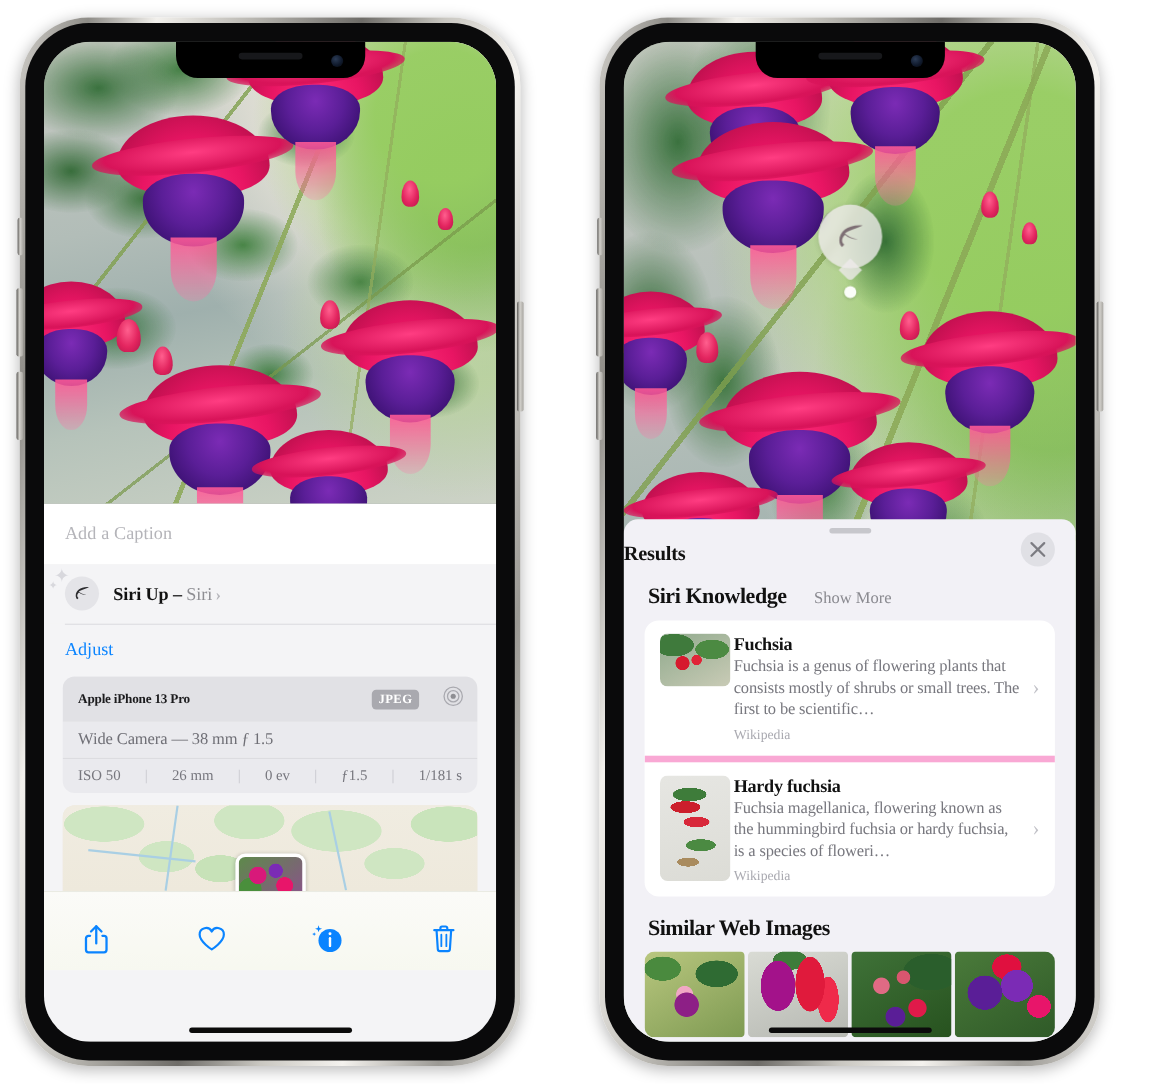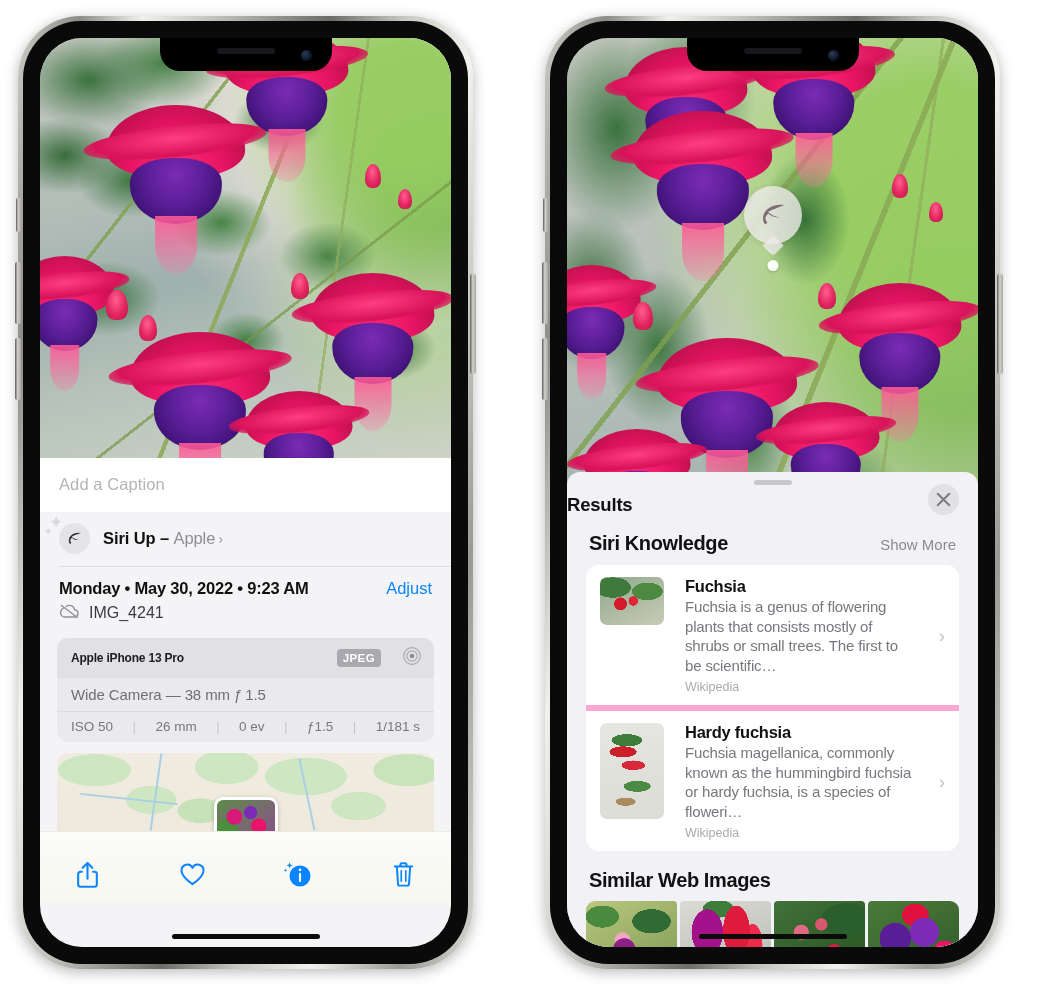--- a/index.html
+++ b/index.html
@@ -13,21 +13,21 @@
   .phone{position:absolute;top:16px;width:455px;height:953px;}
   .phone.left{left:18px;}
   .phone.right{left:545px;}
 
   .frame-outer{position:absolute;inset:0;border-radius:62px;
     background:linear-gradient(100deg,#cfcdc8 0%,#8e8c87 10%,#f2f0ec 20%,#b9b7b1 34%,
       #6e6c68 50%,#c9c7c1 62%,#f4f2ee 74%,#9b9994 88%,#d8d6d1 100%);
     box-shadow:0 3px 14px rgba(0,0,0,.28);}
   .frame-inner{position:absolute;inset:5px;border-radius:58px;background:#0a0a0b;}
   .screen{position:absolute;left:22px;top:22px;right:22px;bottom:22px;
-    border-radius:42px;overflow:hidden;background:#404040;}
+    border-radius:42px;overflow:hidden;background:#404040;font-family:Liberation Serif, serif;}
 
   
   .btn-side{position:absolute;background:linear-gradient(90deg,#5d5b58,#d3d1cc 45%,#a8a6a1);
     border-radius:2px;}
   .btn-silent{left:-2px;width:5px;height:34px;top:182px;}
   .btn-volup{left:-3px;width:6px;height:62px;top:246px;}
   .btn-voldn{left:-3px;width:6px;height:62px;top:322px;}
   .btn-power{right:-3px;width:6px;height:100px;top:258px;}
 
   
@@ -169,26 +169,26 @@
     box-shadow:0 1px 3px rgba(0,0,0,.2);}
 
   .results-sheet{position:absolute;left:0;right:0;bottom:0;background:#f2f1f6;
     border-radius:13px 13px 0 0;overflow:hidden;}
   .grabber{width:38px;height:5px;border-radius:3px;background:#c7c7cc;
     margin:8px auto 0;}
   .results-head{position:relative;text-align:left;padding:9px 0 16px;}
   .results-title{font-size:18.5px;font-weight:700;color:#111;letter-spacing:-.2px;}
   .close-btn{position:absolute;right:19px;top:-1px;width:31px;height:31px;border-radius:50%;
     background:#e0e0e5;display:flex;align-items:center;justify-content:center;}
-  .sec-head{display:flex;align-items:baseline;justify-content:space-between;
+  .sec-head{display:flex;align-items:baseline;justify-content:flex-start;
     padding:0 22px 10px;gap:25px;}
   .sec-title{font-size:20px;font-weight:700;color:#111;letter-spacing:-.4px;}
   .sec-action{font-size:15px;color:#8a8a90;}
   .kn-card{margin:0 19px;background:#ffffff;border-radius:13px;overflow:hidden;}
-  .kn-row{display:flex;align-items:flex-start;gap:21px;padding:12px 14px 11px;position:relative;justify-content:space-between;}
+  .kn-row{display:flex;align-items:flex-start;gap:3px;padding:12px 14px 11px;position:relative;justify-content:space-between;}
   .kn-row + .kn-row{border-top:6px solid #f9a8d4;}
   .kn-thumb{flex:none;border-radius:7px;overflow:hidden;background:#cdd6c6;}
   .kn-thumb.t1{width:64px;height:48px;
     background:
       radial-gradient(circle at 32% 56%,#d61a2e 0 12%,rgba(0,0,0,0) 13%),
       radial-gradient(circle at 52% 50%,#e02538 0 11%,rgba(0,0,0,0) 12%),
       radial-gradient(ellipse 40% 30% at 20% 22%,#3f7a3c 0 70%,rgba(0,0,0,0) 71%),
       radial-gradient(ellipse 34% 26% at 74% 30%,#4c8a42 0 70%,rgba(0,0,0,0) 71%),
       linear-gradient(150deg,#8fa98c,#c9cbb6);}
   .kn-thumb.t2{width:64px;height:96px;
@@ -306,39 +306,29 @@
 
         <div class="lookup-row">
           <div class="lookup-badge">
             <span class="spark s1">✦</span>
             <span class="spark s2">✦</span>
             <svg width="17" height="17" viewBox="0 0 24 24" aria-hidden="true">
               <path d="M21 4C11 3 4 8 4 15c0 2 .8 3.6 2 4.6l1.6-1.7C6.7 17.2 6 16.2 6 15c0-1.6.8-3 2.2-4.2C10.6 13 14 14.2 17.6 14 12.8 13.2 9.6 11.2 8 9.6 11 7.6 15.6 6.4 21 4z" fill="#2b2b2e"></path>
             </svg>
           </div>
           <div class="lookup-text">
-            <span>Siri Up – </span><span class="sub">Apple</span><span class="chev-sm">›</span>
+            <span>Siri Up – </span><span class="sub">Siri</span><span class="chev-sm">›</span>
           </div>
         </div>
 
         <div class="hair"></div>
 
         <div class="meta-block">
           <div class="meta-top">
-            <div class="meta-date">Monday • May 30, 2022 • 9:23 AM</div>
             <div class="meta-adjust">Adjust</div>
-          </div>
-          <div class="meta-file">
-            <span>
-              <svg width="21" height="16" viewBox="0 0 26 18" aria-hidden="true">
-                <path d="M7.5 16.5h11c3 0 5-1.9 5-4.6 0-2.5-1.8-4.3-4.3-4.5C18.6 4 16 2 13 2c-1.6 0-3 .5-4.1 1.5M5.3 5.6C3.4 6.6 2 8.6 2 11.1c0 3 2.3 5.4 5.5 5.4" fill="none" stroke="#8e8e93" stroke-width="1.7" stroke-linecap="round"></path>
-                <path d="M3 2.2 22.8 17" stroke="#8e8e93" stroke-width="1.7" stroke-linecap="round"></path>
-              </svg>
-            </span>
-            <span class="meta-fname">IMG_4241</span>
           </div>
         </div>
 
         <div class="exif-card">
           <div class="exif-head">
             <div class="exif-dev">Apple iPhone 13 Pro</div>
             <div class="exif-head-right">
               <span class="fmt-pill">JPEG</span>
               <span>
                 <svg width="20" height="20" viewBox="0 0 24 24" aria-hidden="true">
@@ -508,21 +498,21 @@
               <div class="kn-title">Fuchsia</div>
               <div class="kn-desc">Fuchsia is a genus of flowering plants that consists mostly of shrubs or small trees. The first to be scientific…</div>
               <div class="kn-src">Wikipedia</div>
             </div>
             <div class="kn-chev">›</div>
           </div>
           <div class="kn-row">
             <div class="kn-thumb t2"></div>
             <div class="kn-text">
               <div class="kn-title">Hardy fuchsia</div>
-              <div class="kn-desc">Fuchsia magellanica, commonly known as the hummingbird fuchsia or hardy fuchsia, is a species of floweri…</div>
+              <div class="kn-desc">Fuchsia magellanica, flowering known as the hummingbird fuchsia or hardy fuchsia, is a species of floweri…</div>
               <div class="kn-src">Wikipedia</div>
             </div>
             <div class="kn-chev">›</div>
           </div>
         </div>
 
         <div class="sec-head sec-head2">
           <div class="sec-title">Similar Web Images</div>
         </div>
 

